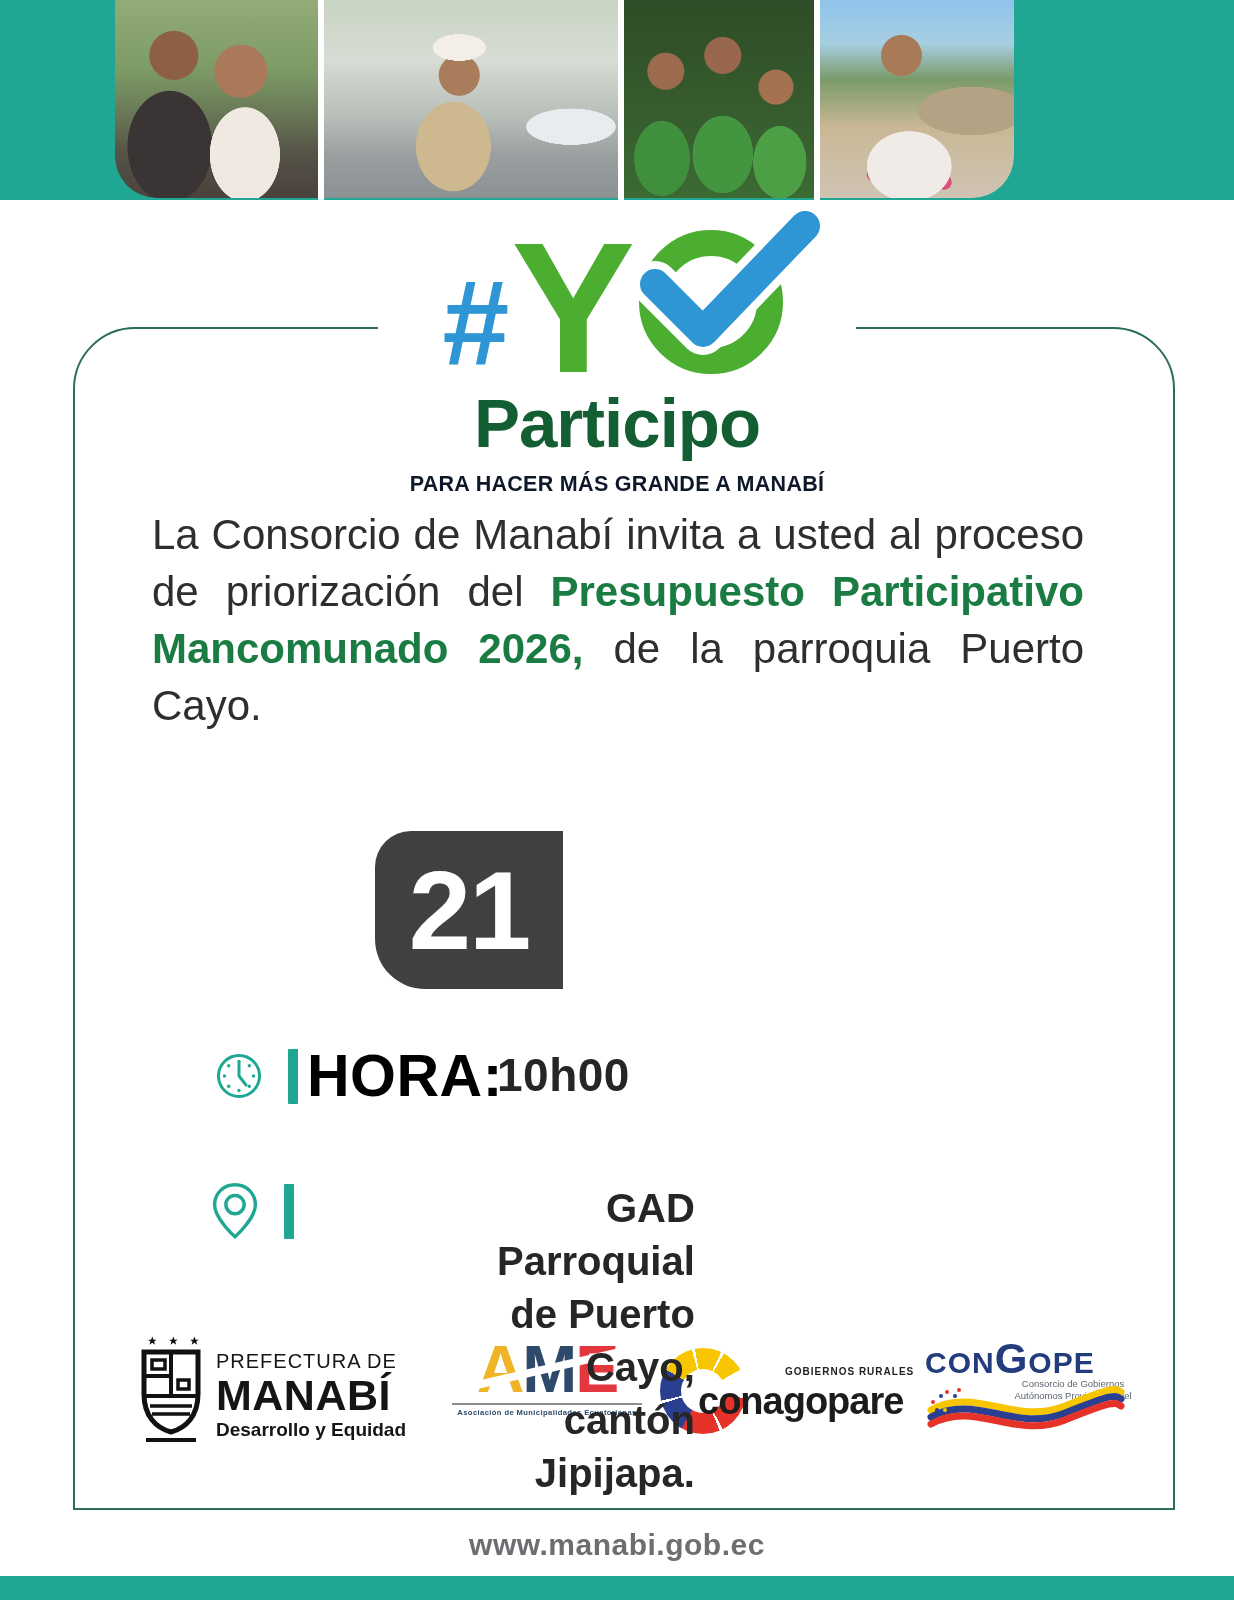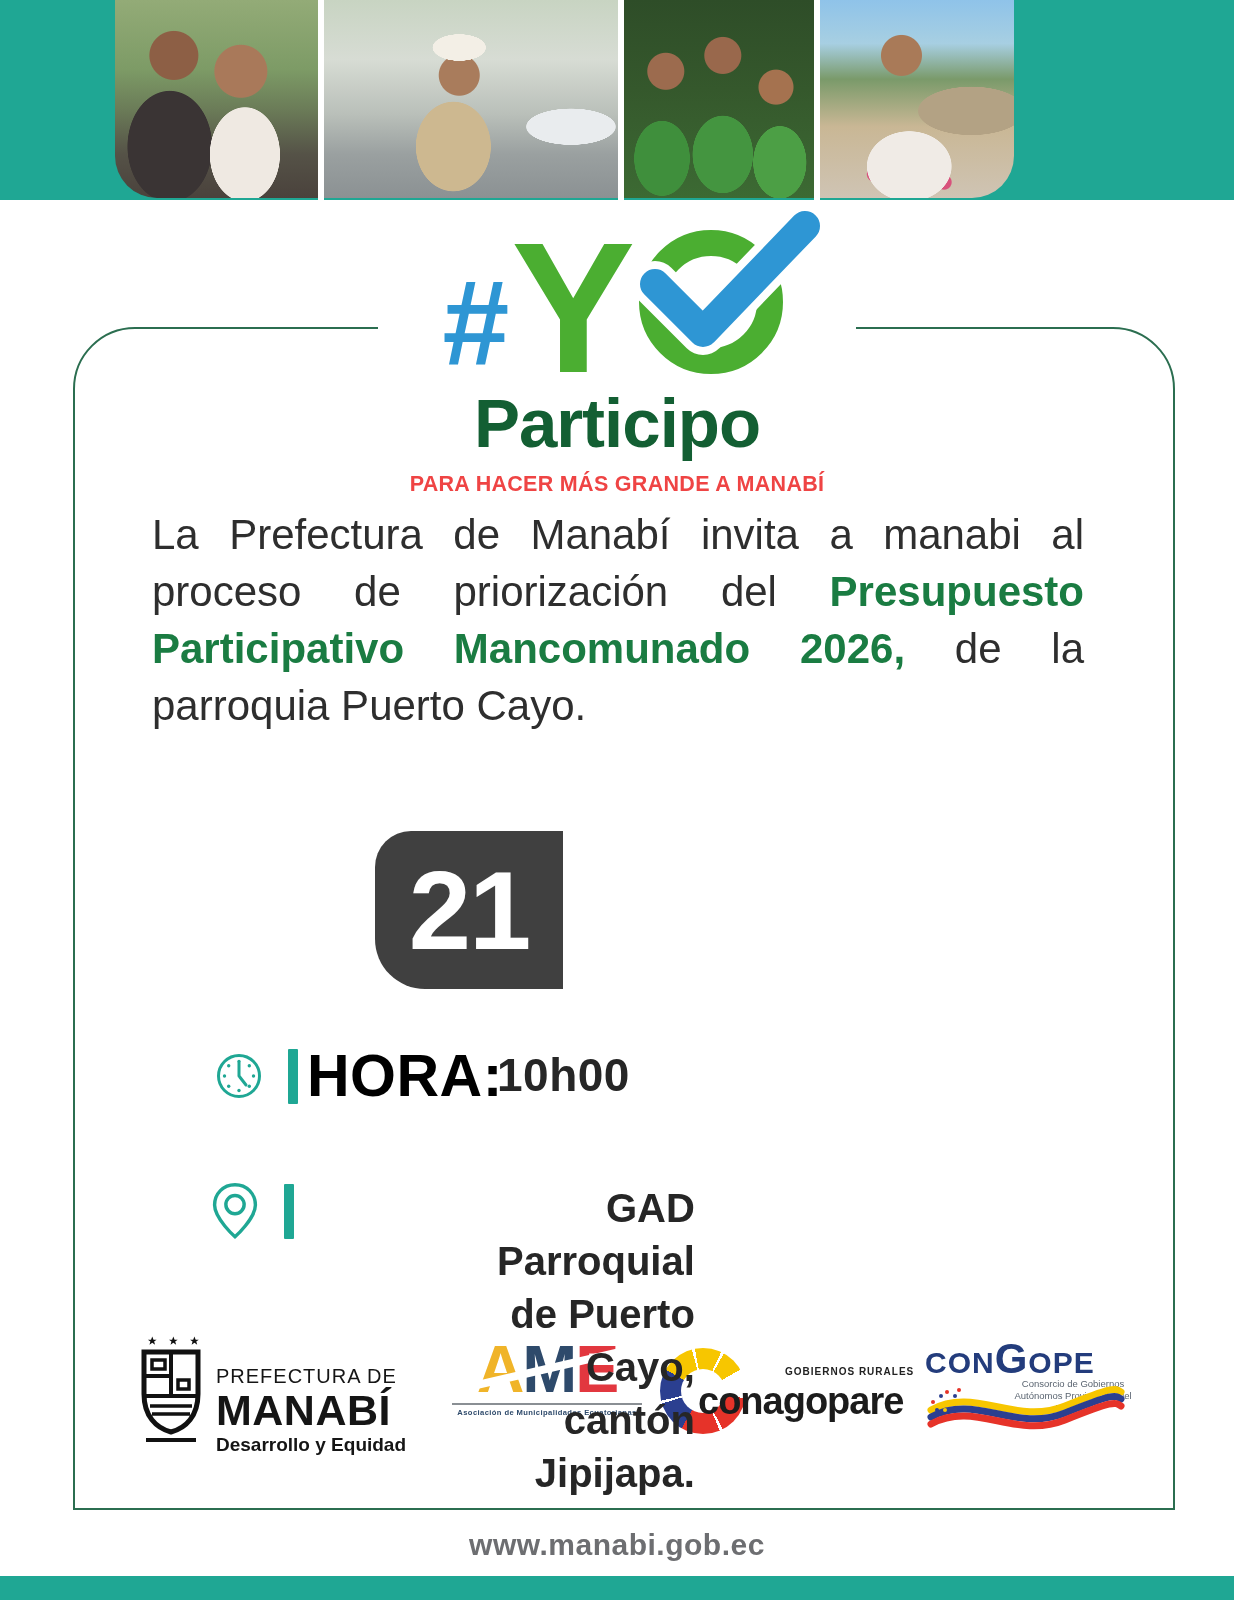--- a/index.html
+++ b/index.html
@@ -57,21 +57,21 @@
   .logo-block { position:absolute; left:50%; top:218px; transform:translateX(-50%);
     width:478px; background:#ffffff; z-index:2; text-align:center; padding:4px 0 10px 0; }
   .logo-row { display:flex; justify-content:center; align-items:flex-end; height:158px; }
   .hash { color:#2E96D4; font-size:120px; font-weight:700; line-height:0.88; margin-bottom:4px; }
   .letter-y { color:#4BAE31; font-size:186px; font-weight:700; line-height:0.78; margin-left:2px; }
   .o-wrap { position:relative; width:152px; height:150px; margin-left:4px; margin-bottom:2px; }
   .ring { position:absolute; left:0; bottom:4px; width:144px; height:144px;
     border:26px solid #4BAE31; border-radius:50%; }
   .check-svg { position:absolute; left:-6px; top:-22px; }
   .participo { color:#135F33; font-size:69px; font-weight:700; letter-spacing:-1px; margin-top:4px; }
-  .tagline { color:#ef4444; font-size:21.5px; font-weight:700; letter-spacing:0.3px; margin-top:9px; }
+  .tagline { color:#0f172a; font-size:21.5px; font-weight:700; letter-spacing:0.3px; margin-top:9px; }
 
   
   .invitation { position:absolute; left:152px; top:506px; width:932px; z-index:2;
     font-size:42px; line-height:57px; color:#2E2E2E; text-align:justify; font-weight:400; }
   .invitation .hl { color:#1A7C42; font-weight:700; }
 
   
   .date-row { position:absolute; left:375px; top:831px; display:flex; align-items:center; z-index:2; }
   .day-box { width:188px; height:158px; background:#404040; border-radius:36px 0 0 50px;
     display:flex; align-items:center; justify-content:center; }
@@ -90,21 +90,21 @@
   .row-lugar .tick-bar { margin-top:4px; }
   .info-label { color:#000000; font-size:59px; font-weight:700; margin-left:9px; letter-spacing:0.5px; }
   .row-lugar .info-label { margin-top:2px; }
   .info-value { position:absolute; left:282px; color:#262626; }
   .row-hora .info-value { top:4px; font-size:46px; font-weight:700; letter-spacing:0.5px; }
   .row-lugar .info-value { top:2px; font-size:40px; font-weight:700; line-height:53px;text-align:right; }
 
   
   .partners { position:absolute; left:0; top:0; width:1234px; height:1600px; pointer-events:none; }
   .prefectura { position:absolute; left:138px; top:1336px; display:flex; }
-  .pref-text { margin-left:12px; margin-top:29px; color:#151515; }
+  .pref-text { margin-left:12px; margin-top:14px; color:#151515; }
   .pref-l1 { font-size:20px; font-weight:400; letter-spacing:1px; }
   .pref-l2 { font-size:43px; font-weight:700; letter-spacing:0.5px; line-height:1.05; }
   .pref-l3 { font-size:19px; font-weight:700; margin-top:1px; }
 
   .ame { position:absolute; left:442px; top:1338px; width:210px; text-align:center; }
   .ame-letters { position:relative; font-size:66px; font-weight:700; line-height:0.95; letter-spacing:-2px; display:inline-block; }
   .ame-a { color:#F0B429; } .ame-m { color:#2E4A6B; } .ame-e { color:#E2373F; }
   .ame-slash { position:absolute; left:-8px; top:42%; width:116%; height:8px; background:#ffffff; transform:rotate(-13deg); }
   .ame-rule { width:190px; height:2px; background:#8a8f94; margin:2px auto 3px auto; }
   .ame-caption { font-size:7.6px; font-weight:700; color:#2E4A6B; letter-spacing:0.4px; }
@@ -162,21 +162,21 @@
         <svg class="check-svg" width="192" height="152" viewBox="0 0 192 152">
           <path d="M22,78 L70,126 L172,20" fill="none" stroke="#ffffff" stroke-width="46" stroke-linecap="round" stroke-linejoin="round"></path>
           <path d="M22,78 L70,126 L172,20" fill="none" stroke="#2E96D4" stroke-width="30" stroke-linecap="round" stroke-linejoin="round"></path>
         </svg>
       </span>
     </div>
     <div class="participo">Participo</div>
     <div class="tagline">PARA HACER MÁS GRANDE A MANABÍ</div>
   </section>
 
-  <p class="invitation"><span>La Prefectura de Manabí invita a manabi al proceso de priorización del </span><span class="hl">Presupuesto Participativo Mancomunado 2026,</span><span> de la parroquia Puerto Cayo.</span></p>
+  <p class="invitation"><span>La Consorcio de Manabí invita a usted al proceso de priorización del </span><span class="hl">Presupuesto Participativo Mancomunado 2026,</span><span> de la parroquia Puerto Cayo.</span></p>
 
   <div class="date-row">
     <div class="day-box">
       <span class="day-num">21</span>
     </div>
   </div>
 
   <div class="info-row row-hora">
     <svg class="info-icon" width="48" height="48" viewBox="0 0 48 48">
       <circle cx="24" cy="24" r="20.5" fill="none" stroke="#1FA794" stroke-width="3"></circle>

